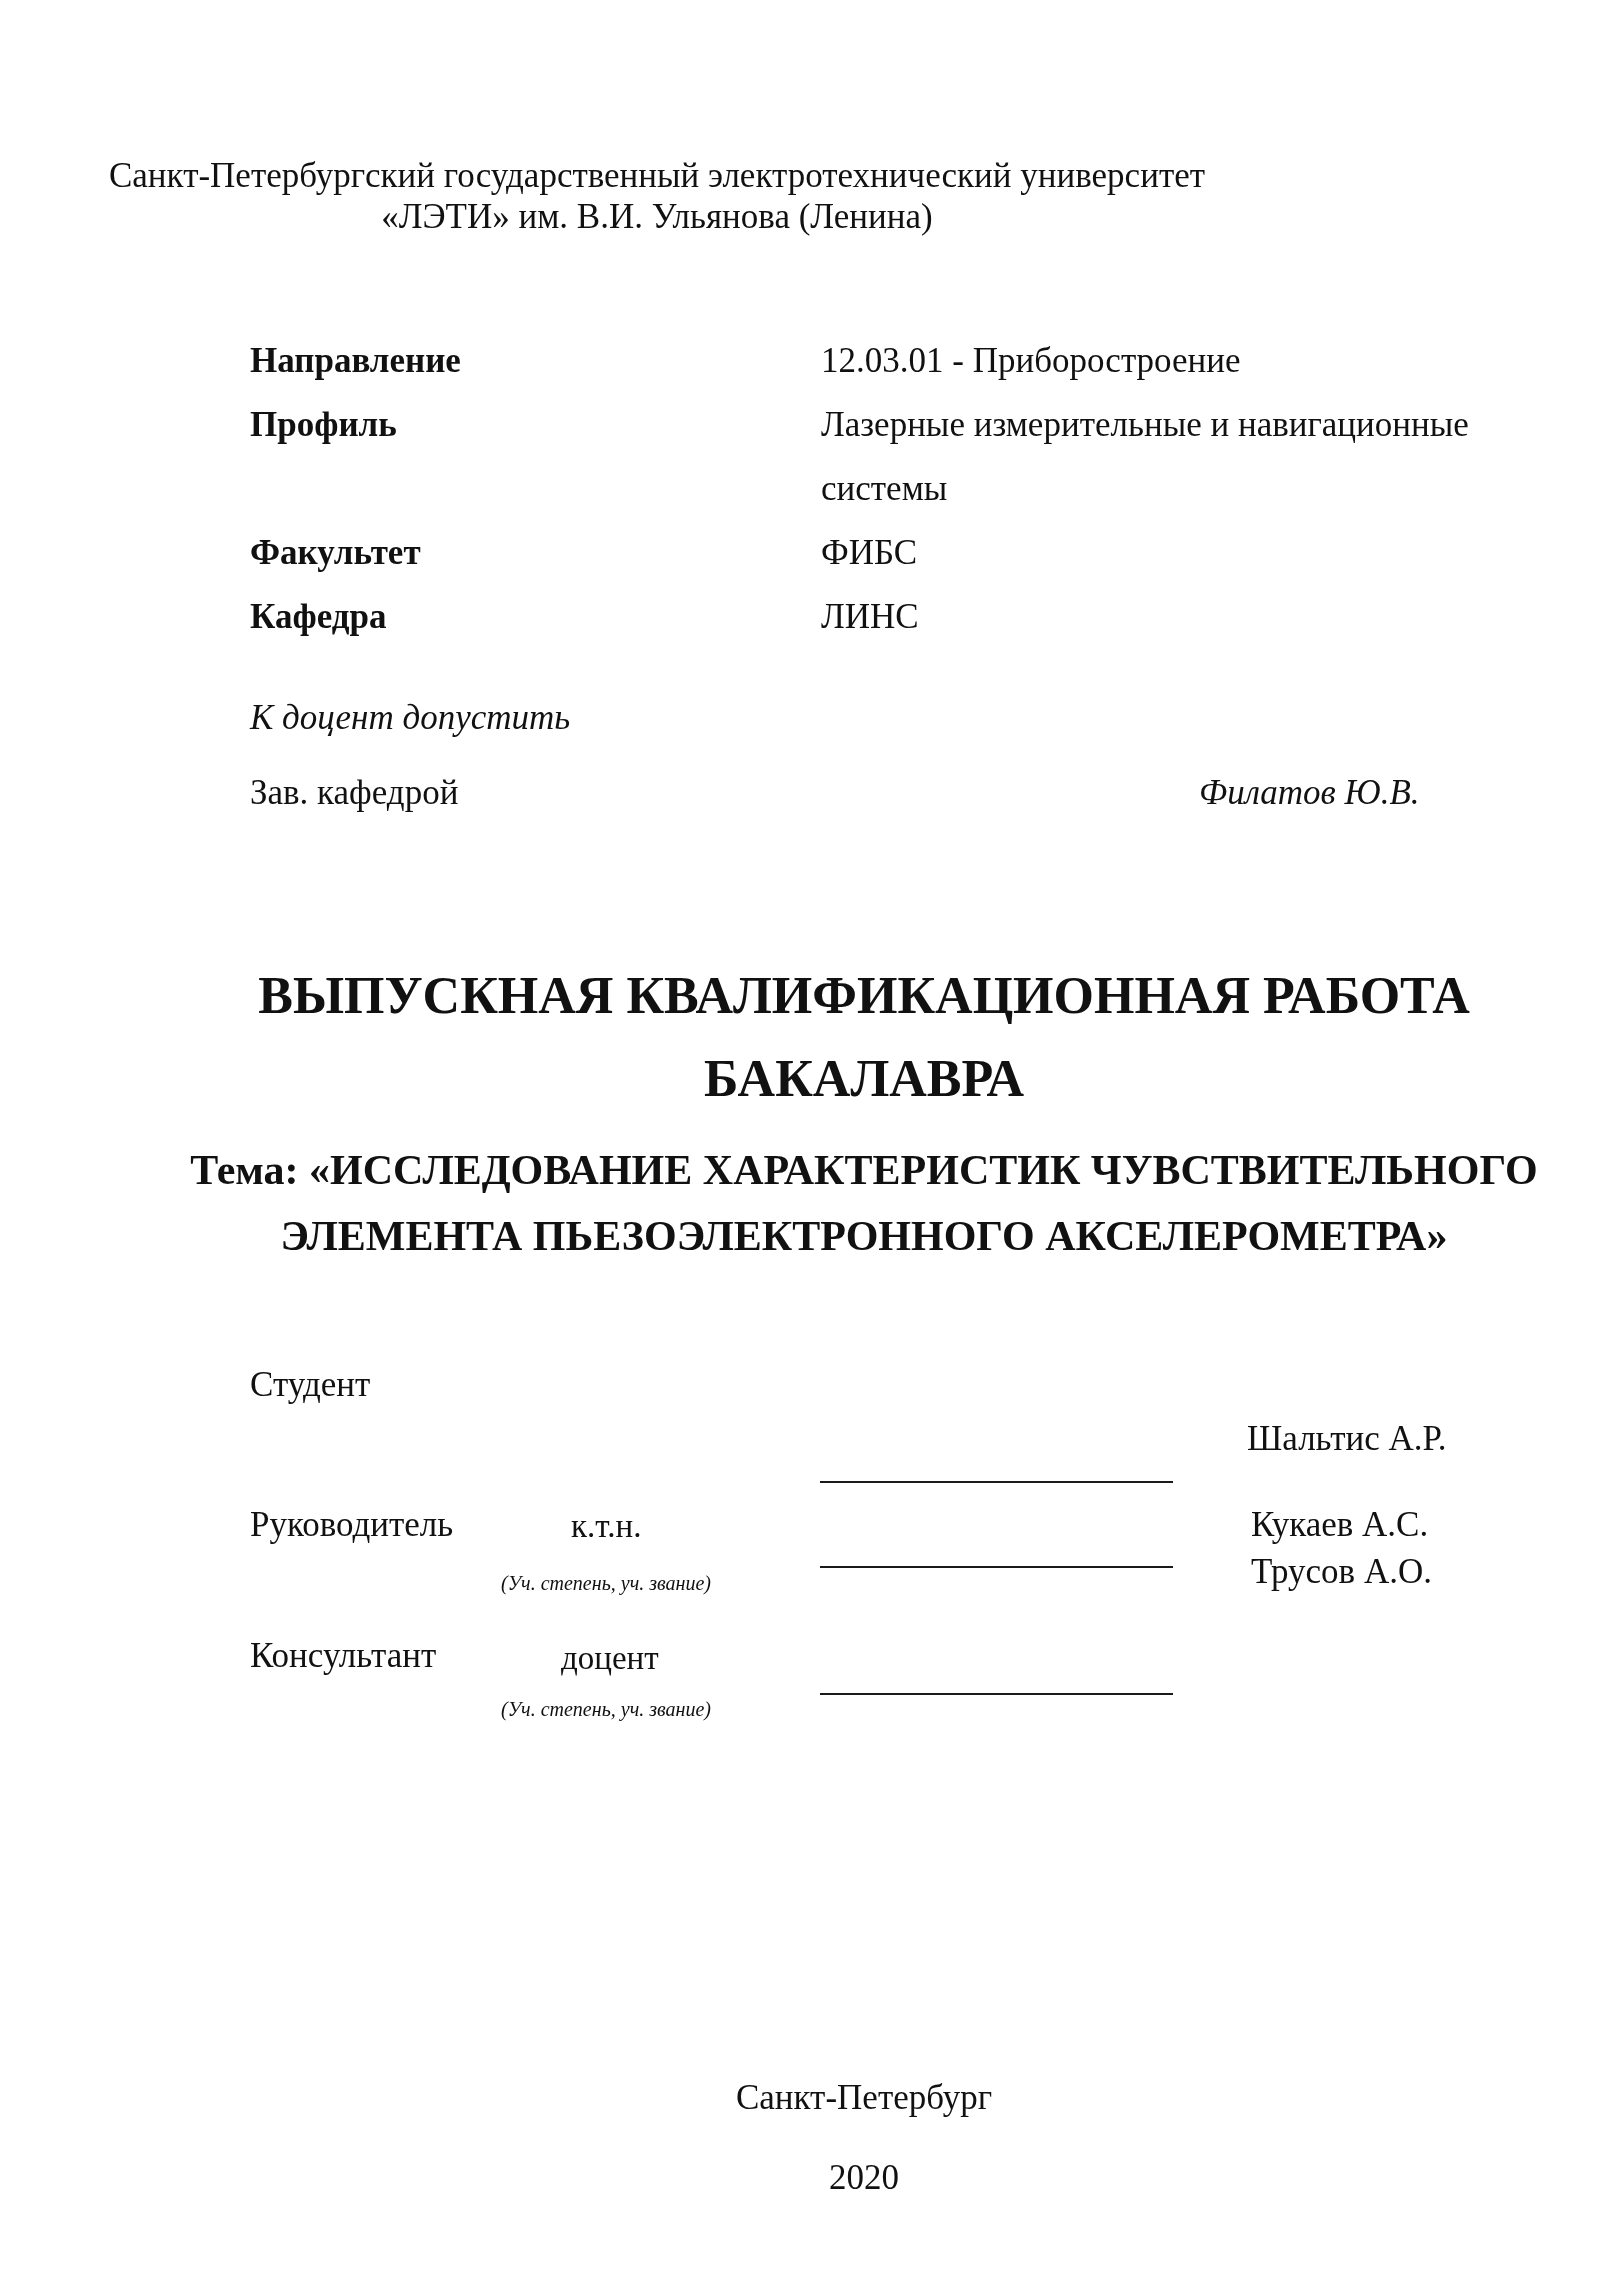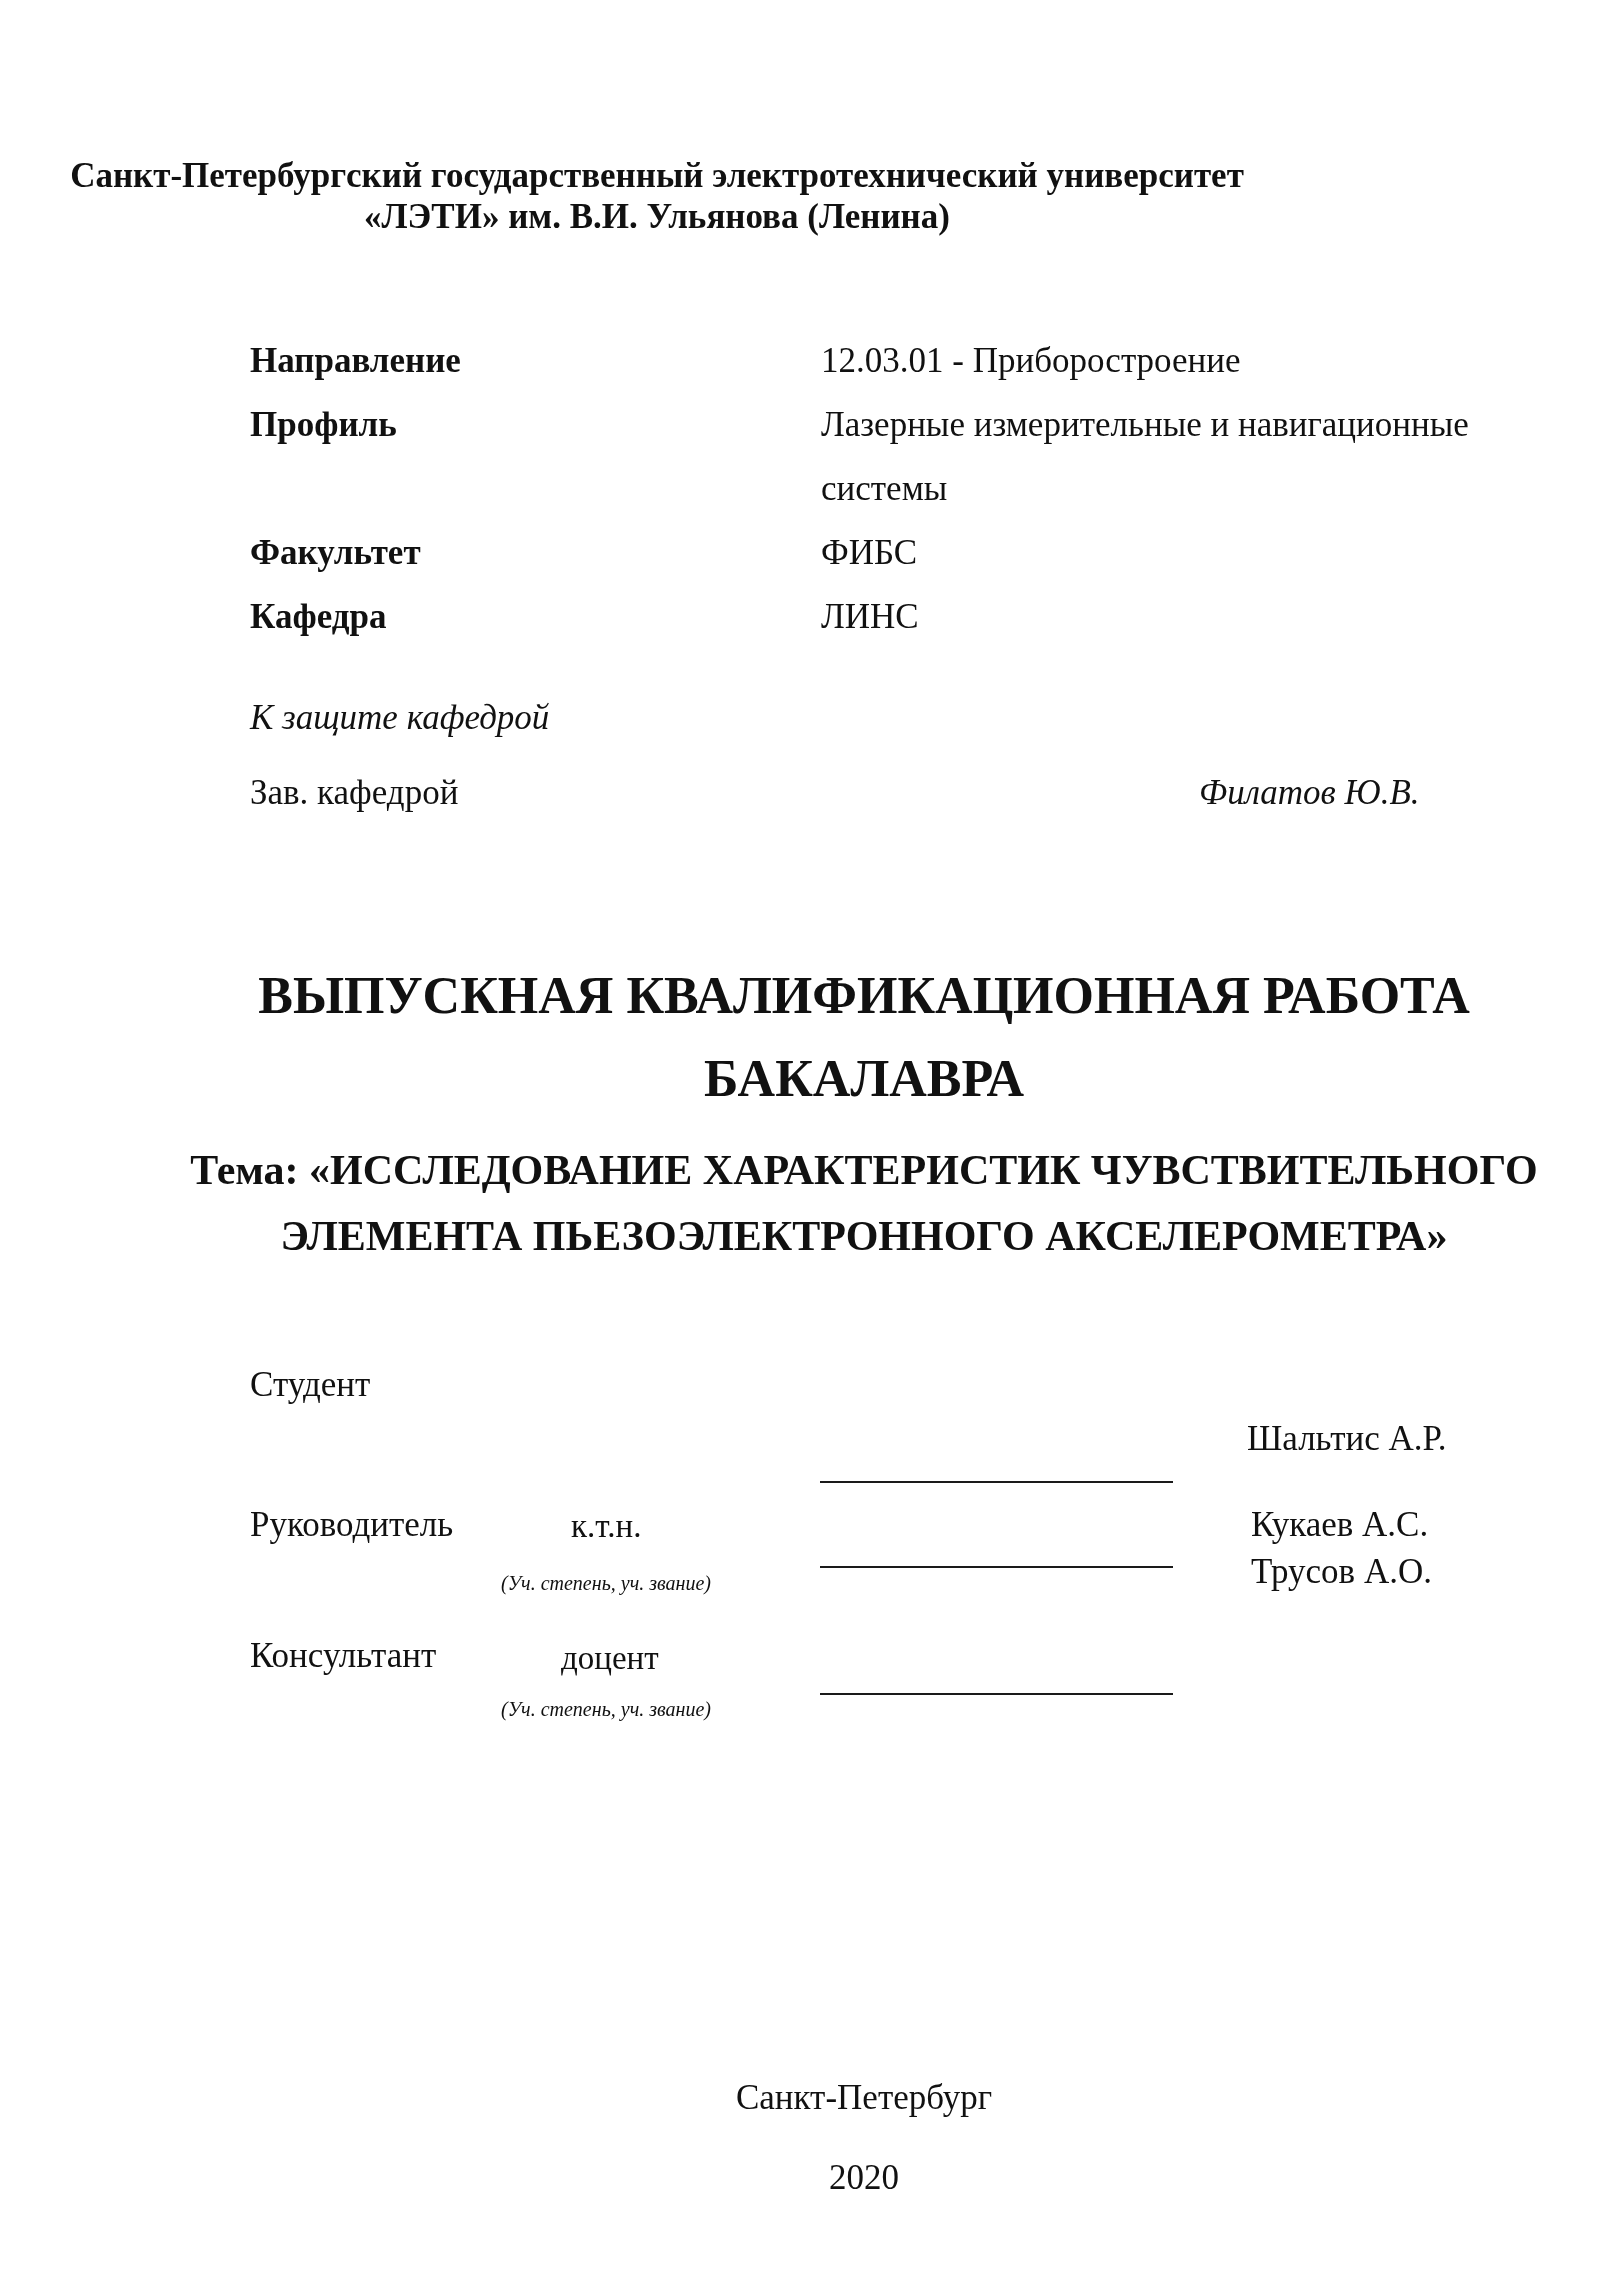--- a/index.html
+++ b/index.html
@@ -18,21 +18,21 @@
   }
   .abs { position: absolute; }
   .i { font-style: italic; }
   .nowrap { white-space: nowrap; }
   .ctr { transform: translateX(-50%); text-align: right; }
 
   
   .uni-header {
     top: 155px; left: 0; width: 1314px;
     text-align: center;
-    font-size: 35px; font-weight: bold;
+    font-size: 35px; font-weight: normal;
   }
   .uni-header > div { line-height: 41px; }
 
   
   .fields {
     top: 329px; left: 250px;
     display: grid;
     grid-template-columns: 571px 691px;
     font-size: 35px;
     line-height: 64px;
@@ -66,21 +66,21 @@
     <div class="lab">Направление</div>
     <div class="val">12.03.01 - Приборостроение</div>
     <div class="lab">Профиль</div>
     <div class="val">Лазерные измерительные и навигационные системы</div>
     <div class="lab">Факультет</div>
     <div class="val">ФИБС</div>
     <div class="lab">Кафедра</div>
     <div class="val">ЛИНС</div>
   </div>
 
-  <div class="abs txt45 i nowrap" style="top: 700px; left: 250px;">К защите кафедрой</div>
+  <div class="abs txt45 i nowrap" style="top: 700px; left: 250px;">К доцент допустить</div>
   <div class="abs txt45 nowrap" style="top: 775px; left: 250px;">Зав. кафедрой</div>
   <div class="abs txt45 nowrap" style="top: 775px; left: 1199px; font-style: italic;">Филатов Ю.В.</div>
 
   <div class="abs title-line nowrap ctr" style="top: 970px; left: 864px;">ВЫПУСКНАЯ КВАЛИФИКАЦИОННАЯ РАБОТА</div>
   <div class="abs title-line nowrap ctr" style="top: 1053px; left: 864px;">БАКАЛАВРА</div>
   <div class="abs theme-line nowrap ctr" style="top: 1149px; left: 864px;">Тема: «ИССЛЕДОВАНИЕ ХАРАКТЕРИСТИК ЧУВСТВИТЕЛЬНОГО</div>
   <div class="abs theme-line nowrap ctr" style="top: 1215px; left: 864px;">ЭЛЕМЕНТА ПЬЕЗОЭЛЕКТРОННОГО АКСЕЛЕРОМЕТРА»</div>
 
   <div class="abs txt45 nowrap" style="top: 1367px; left: 250px;">Студент</div>
   <div class="abs txt45 nowrap" style="top: 1421px; left: 1247px;">Шальтис А.Р.</div>

